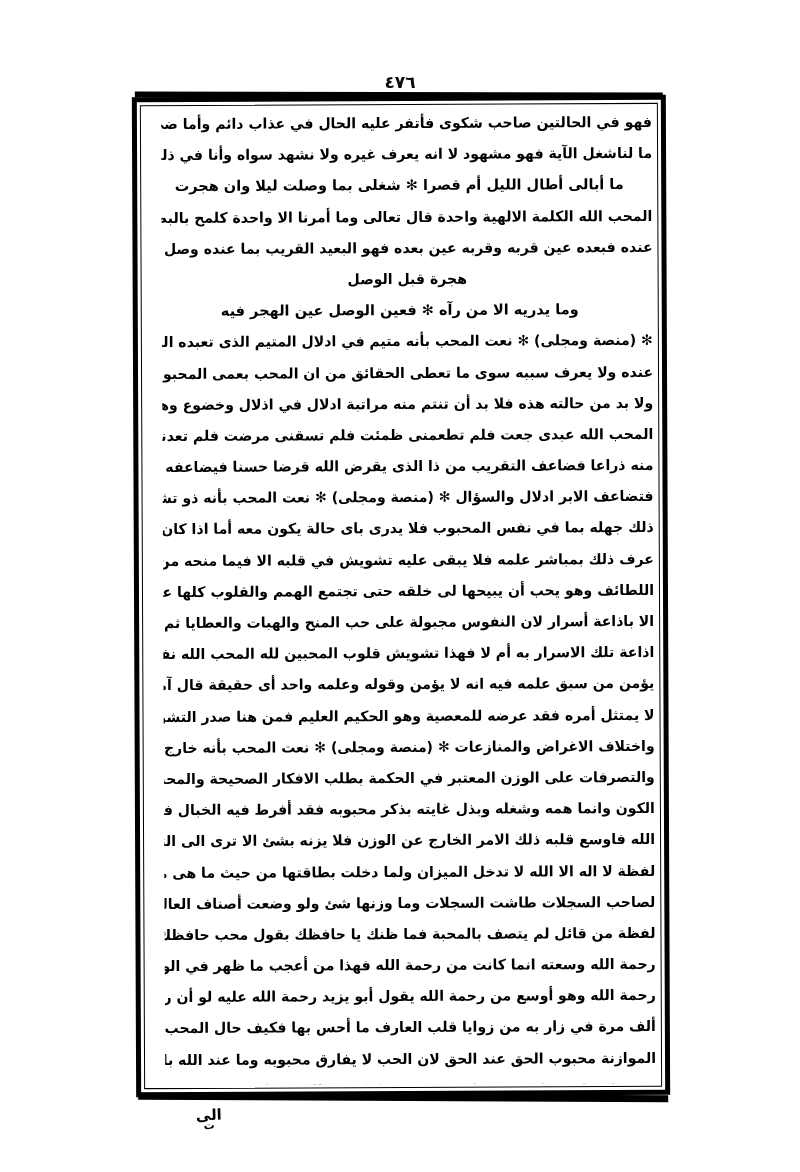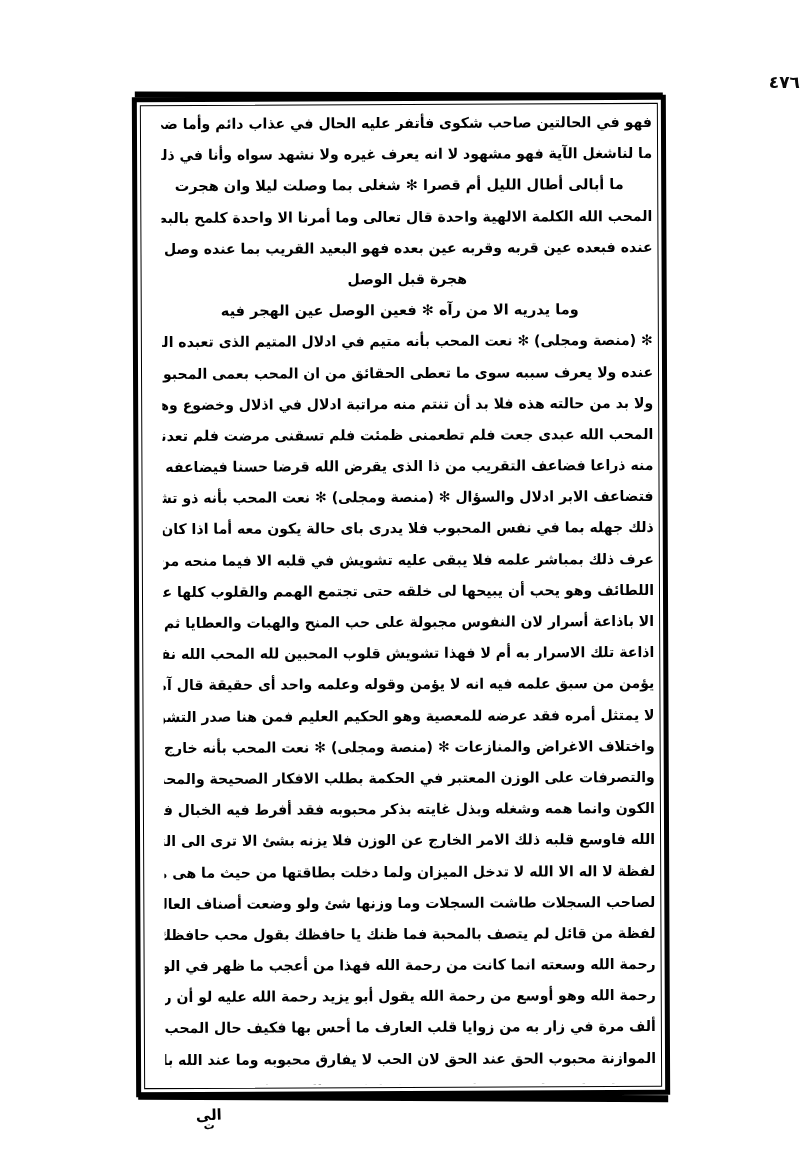--- a/index.html
+++ b/index.html
@@ -23,21 +23,21 @@
     inset: 0;
     background: #ffffff;
   }
 
   
   #folio-number {
     position: absolute;
     top: 72px;
     left: 0;
     width: 800px;
-    text-align: right;
+    text-align: center;
     box-sizing: border-box;
     font-family: "DejaVu Sans", sans-serif;
     font-size: 17px;
     font-weight: 700;
     letter-spacing: 1px;
     color: #0a0a0a;
   }
 
   
   #text-frame {

